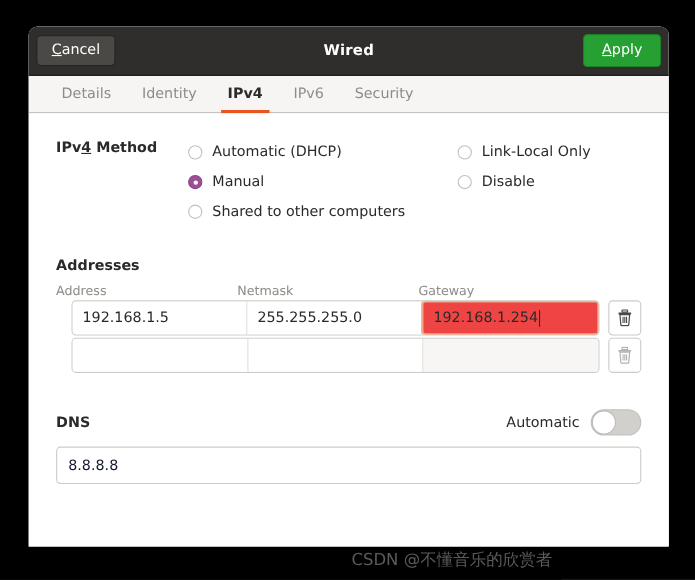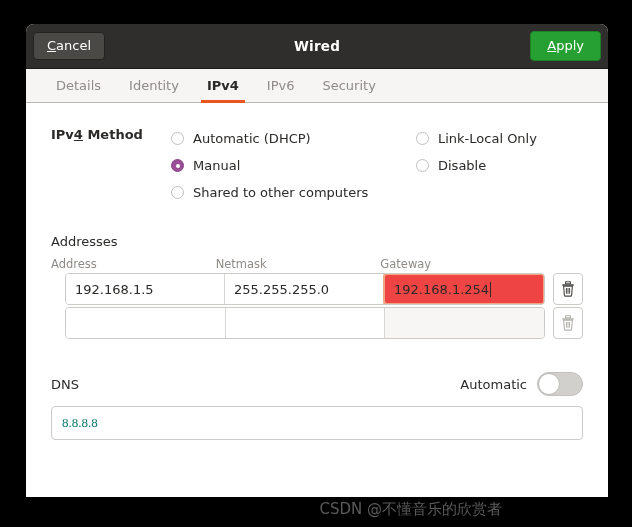--- a/index.html
+++ b/index.html
@@ -178,21 +178,21 @@
     background: #ffffff;
   }
   .radio-label {
     font-size: 13px;
     color: #2b2a28;
   }
 
   
   .sec-head {
     font-size: 13px;
-    font-weight: normal;
+    font-weight: bold;
     color: #2b2a28;
   }
   .addresses-head { margin-top: 28px; }
 
   
   .addr-headers {
     display: flex;
     margin-top: 8px;
     padding-right: 38px;
   }
@@ -300,23 +300,22 @@
   .dns-input {
     margin-top: 10px;
     height: 34px;
     border: 1px solid #cdcbc8;
     border-radius: 4px;
     background: #ffffff;
     display: flex;
     align-items: center;
     padding: 0 10px;
     font-size: 13px;
-    color: #0f766e;
-    box-sizing: border-box;
-    font-family: Liberation Serif, serif;
+    color: #0f172a;
+    box-sizing: border-box;
   }
   .dns-hint {
     margin-top: 7px;
     font-size: 11.5px;
     color: #8e8b88;
   }
 
   
   .watermark {
     position: absolute;

